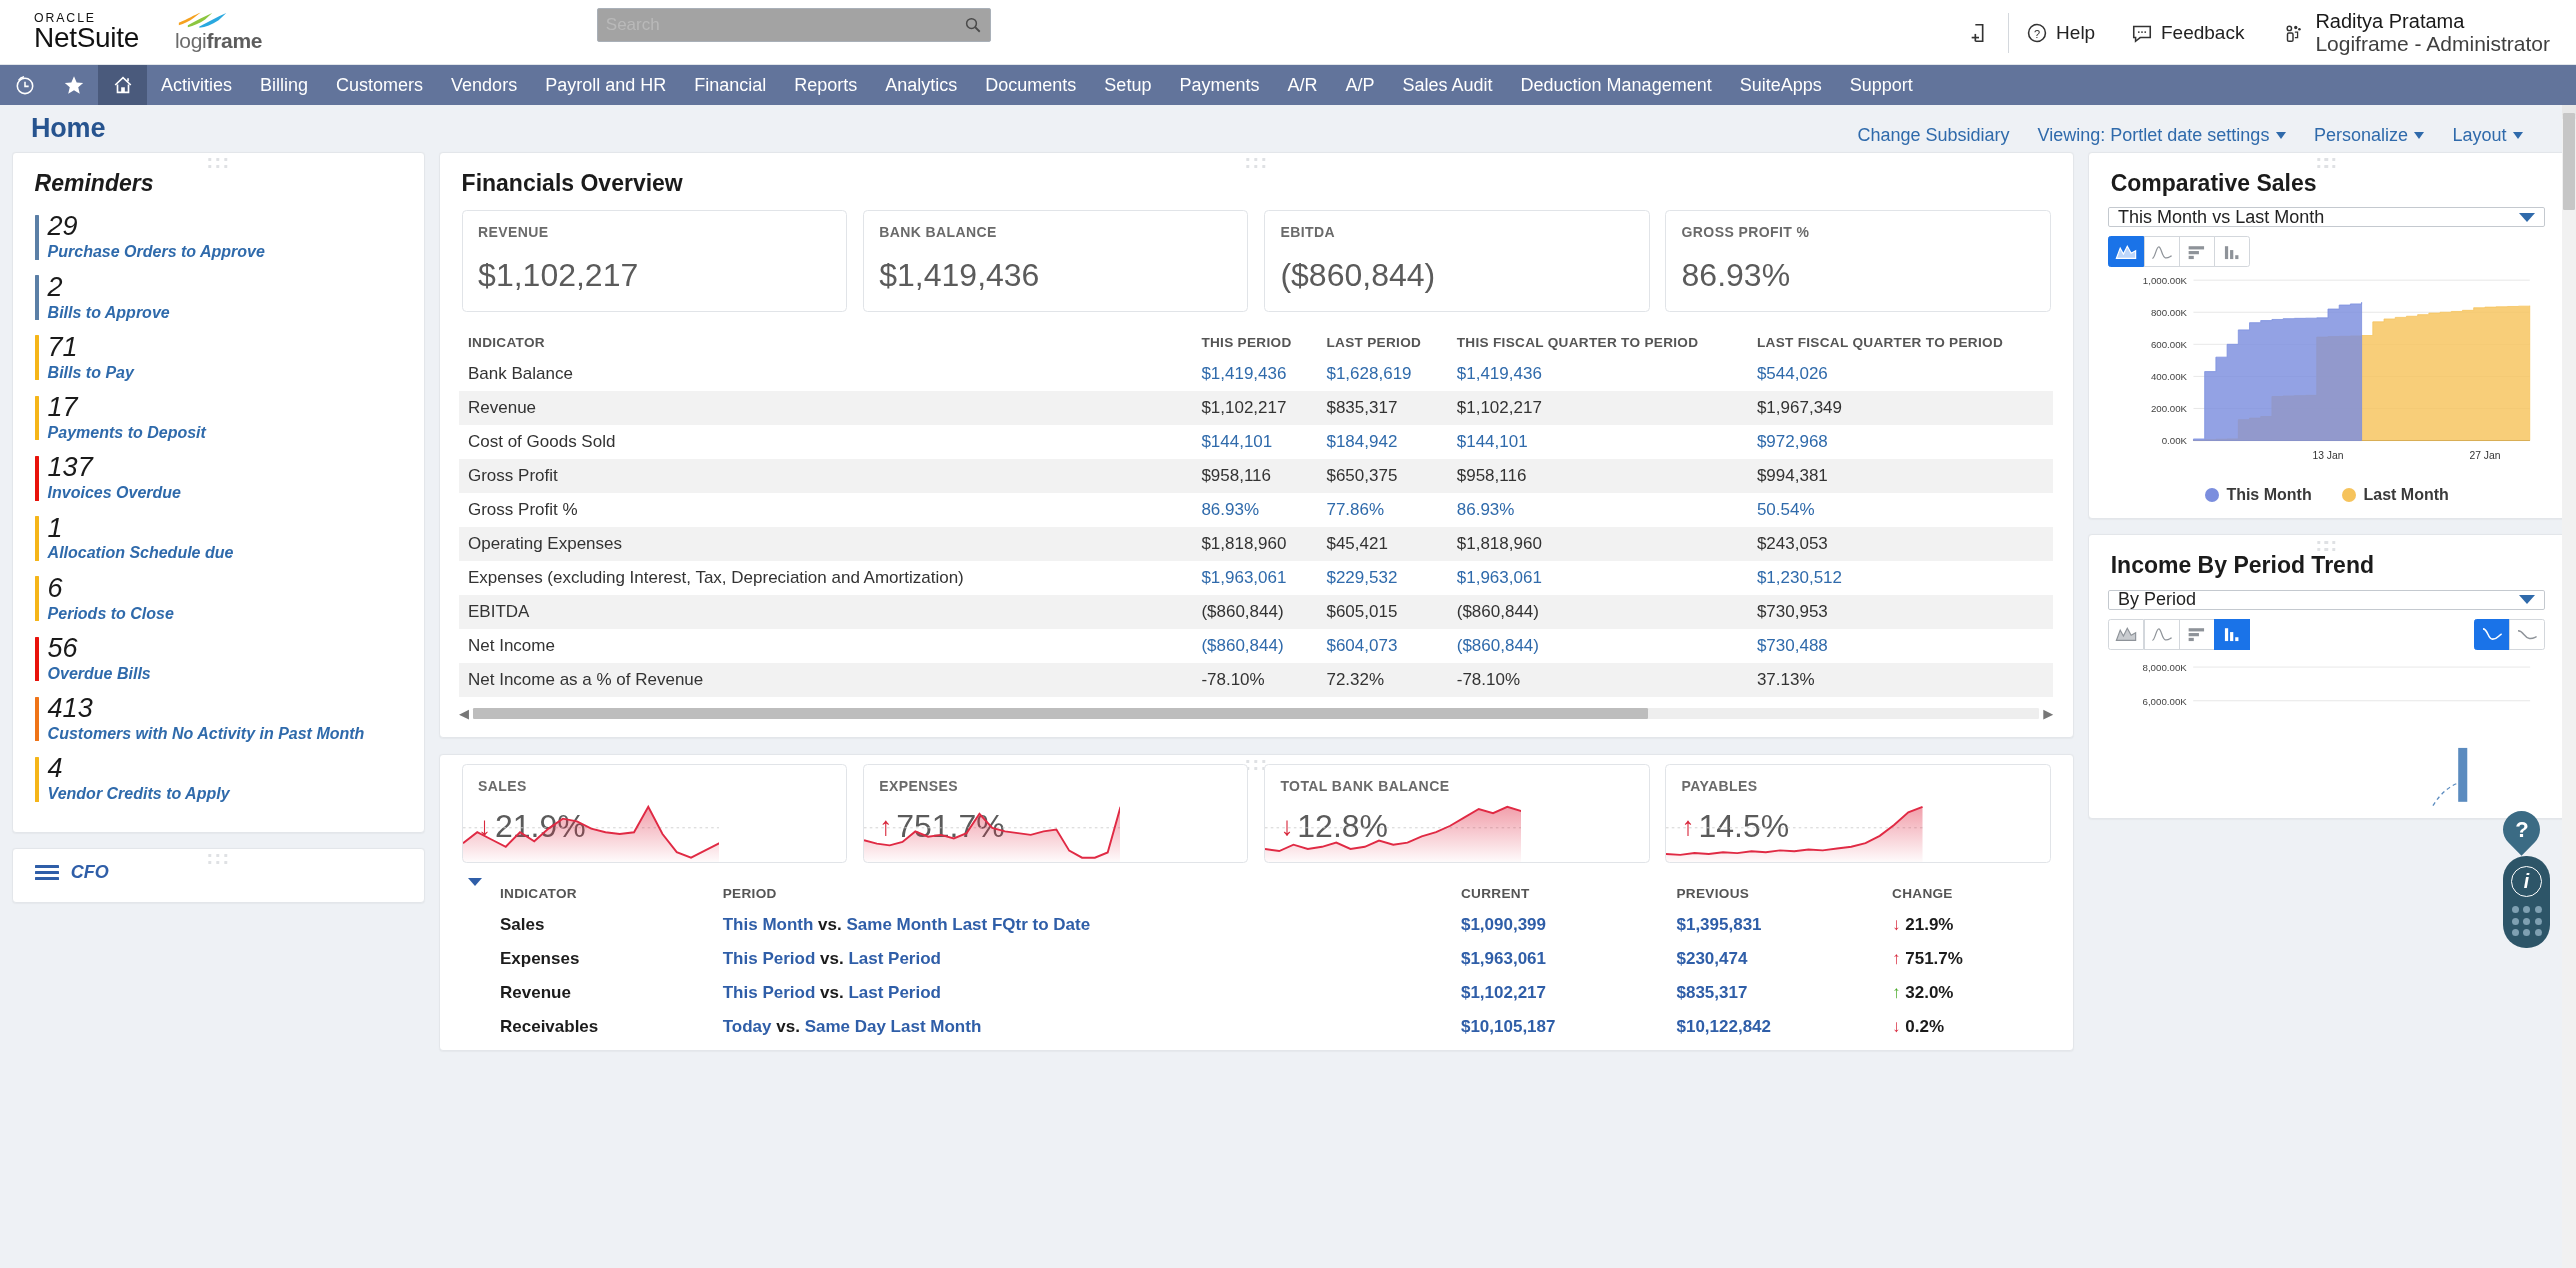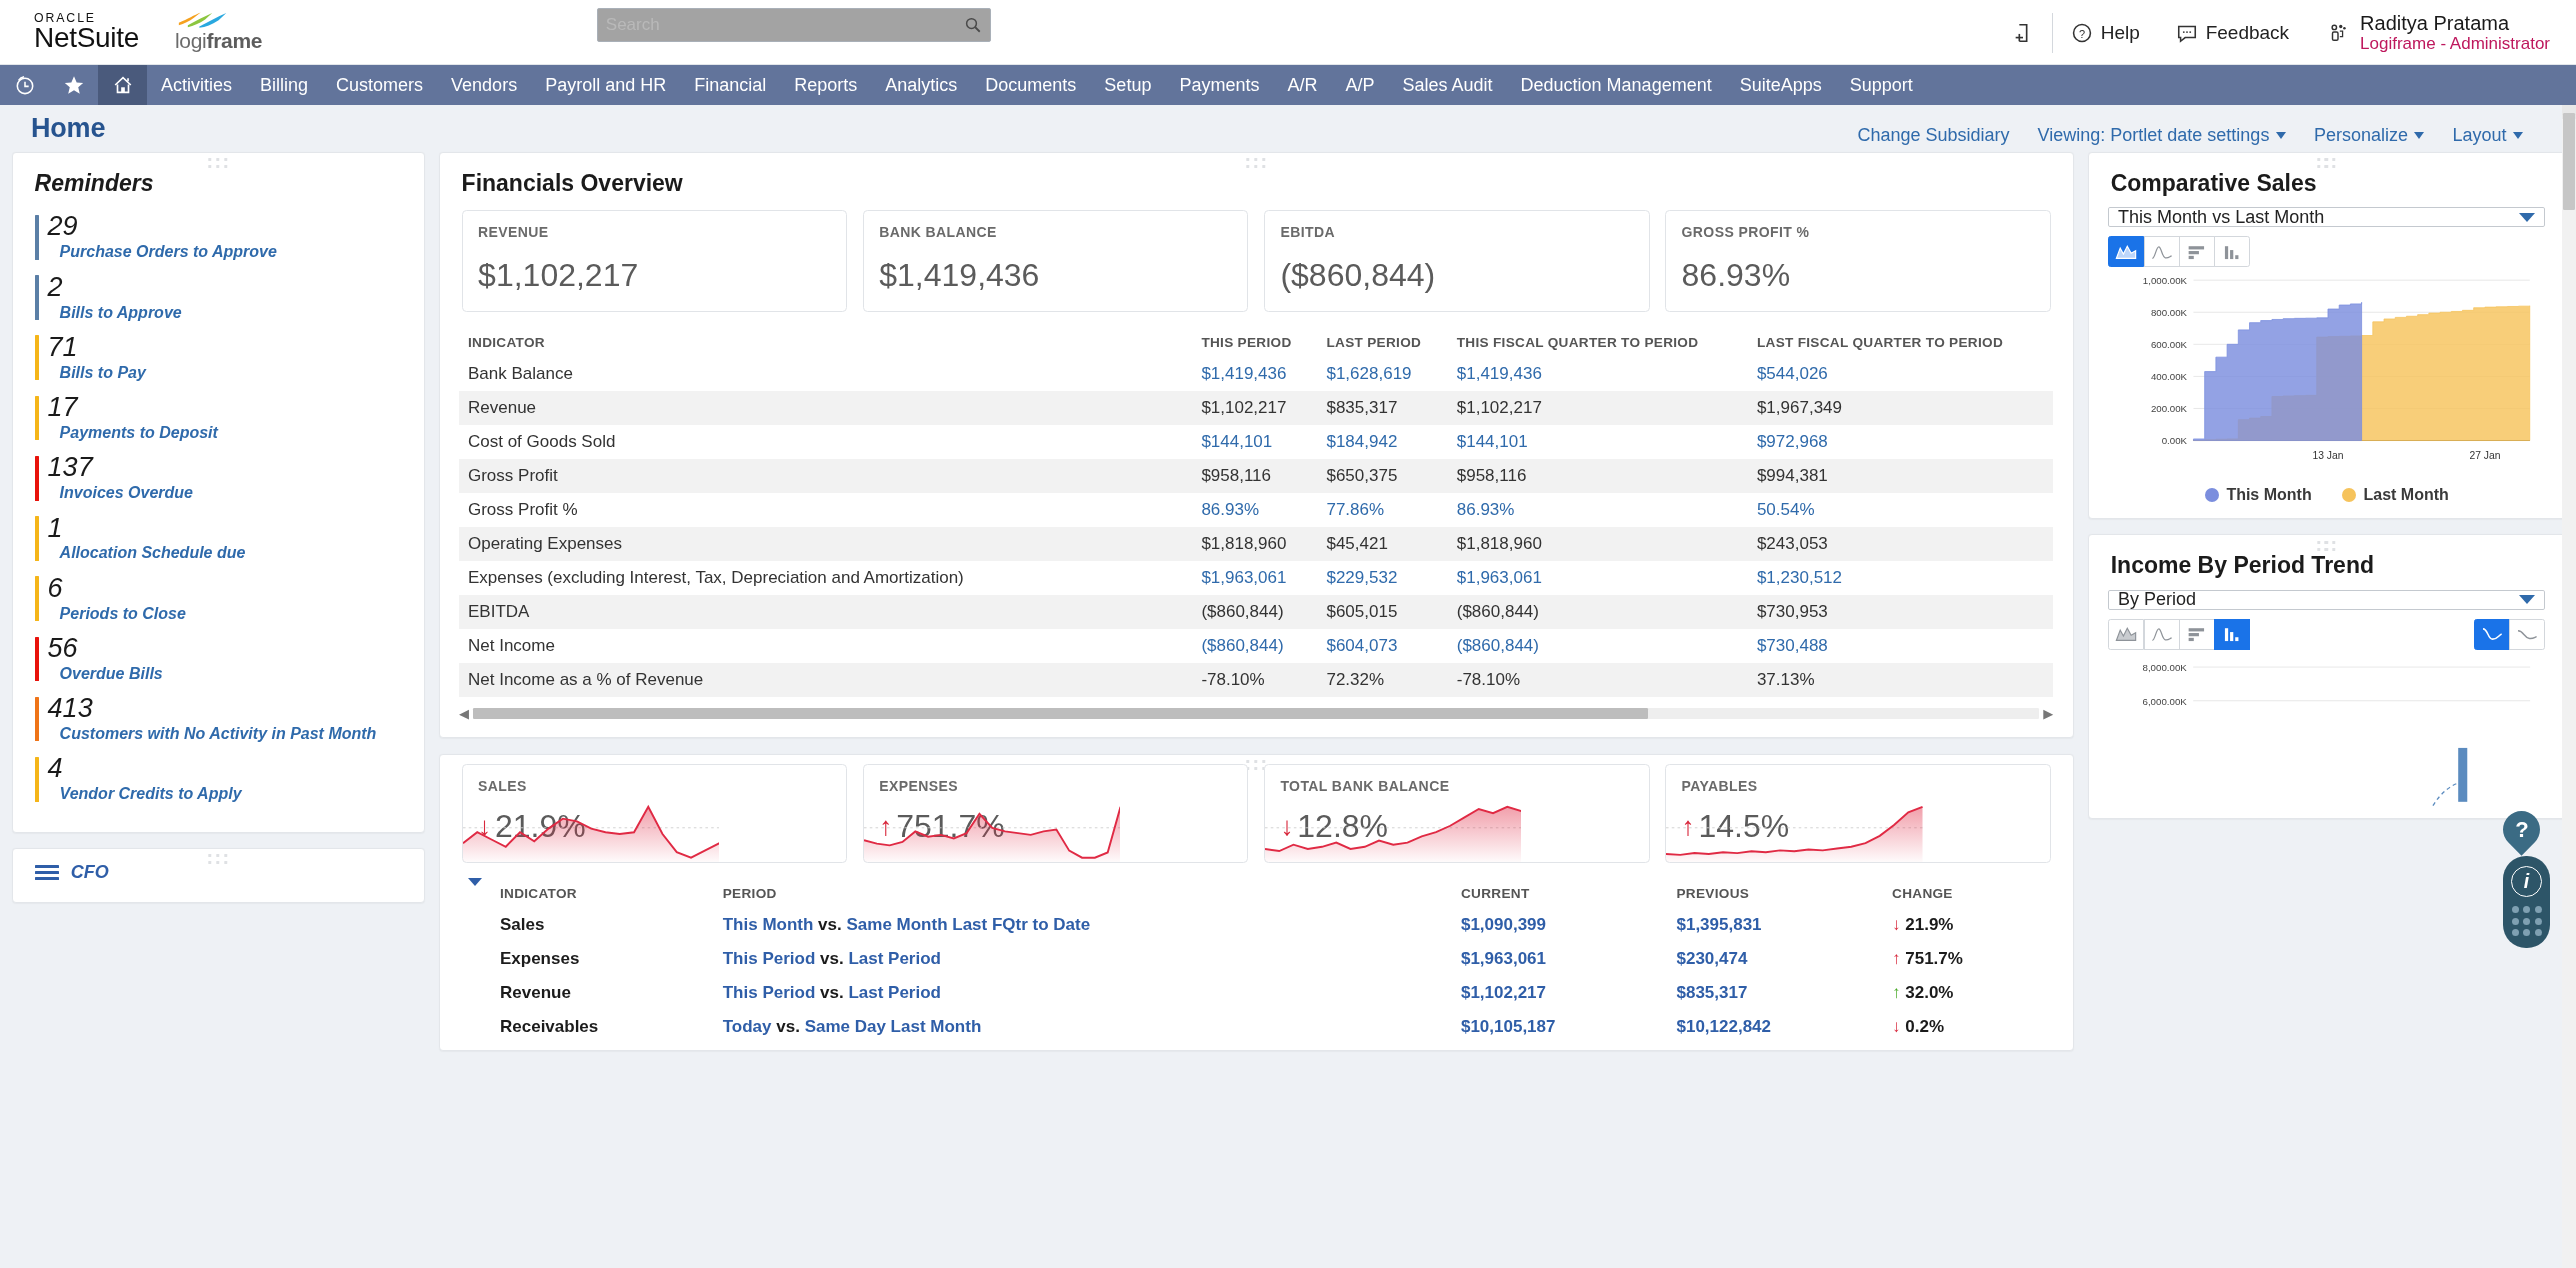--- a/index.html
+++ b/index.html
@@ -37,21 +37,21 @@
   }
   .searchbox input::placeholder { color: #b9b9b9; }
   .search-ico { width: 18px; height: 18px; flex: none; }
 
   .topright { position: absolute; right: 26px; top: 0; height: 65px; display: flex; align-items: center; gap: 0; }
   .tr-item { display:flex; align-items:center; gap: 7.8px; padding: 0 18px; color:#222; font-size: 19px; }
   .tr-sep { width: 0.6px; height: 40px; background: #d4d8dd; }
   .tr-ico { width: 22px; height: 22px; }
   .userblock { display:flex; align-items:center; gap:11.6px; padding-left: 19.4px; }
   .uname { font-size: 20px; color: #1a1a1a; line-height: 1.12; }
-  .urole { font-size: 17px; color: #be185d; line-height: 1.12; }
+  .urole { font-size: 21px; color: #404040; line-height: 1.12; }
 
   
   .navbar {
     height: 40px; background: #62749b; display: flex; align-items: stretch;
     color: #fff; font-size: 18px;
   }
   .nav-icon-cell {
     width: 49px; display:flex; align-items:center; justify-content:center; cursor:pointer;
   }
   .nav-icon-cell.active { background: #4a5a7c; }
@@ -82,21 +82,21 @@
   .grip i { width: 3.2px; height: 3.2px; background:#b9bec4; border-radius:0.6px; display:block; }
   .portlet-title {
     font-size: 23px; font-weight: 700; color: #1b1b1b; padding: 17px 22px 3.9px 22px;
   }
 
   
   .rem-list { padding: 11.6px 22px 17px 22px; }
   .rem-item { padding-left: 13px; position: relative; margin-bottom: 10.3px; }
   .rem-bar { position:absolute; left:0; top:2.6px; bottom:2.6px; width: 4.5px; border-radius:0.6px; }
   .rem-num { font-size: 27px; color:#1a1a1a; line-height: 1.06; font-weight: 400; }
-  .rem-lbl { font-size: 16px; color:#2f6aab; font-weight: 700; line-height: 1.25; margin-top: 1.3px; margin-left: 12px; }
+  .rem-lbl { font-size: 16px; color:#2f6aab; font-weight: 700; line-height: 1.25; margin-top: 1.3px; }
 
   .nav-shortcut { padding: 13px 22px 19.4px 22px; display:flex; align-items:center; gap: 11.6px; }
   .hamburger { display:flex; flex-direction:column; gap:3.2px; }
   .hamburger i { width: 24.5px; height: 3.2px; background:#2f5ea8; display:block; border-radius: 0.6px;}
   .cfo { font-size: 18px; color:#2f5ea8; font-weight: 700; }
 
   
   .kcards { display:flex; gap: 15.5px; padding: 9px 22px 3.9px 22px; }
   .kcard {
     flex: 1; border: 0.6px solid #e1e4e8; border-radius: 4.5px; padding: 13px 15.5px 17px 15.5px;

